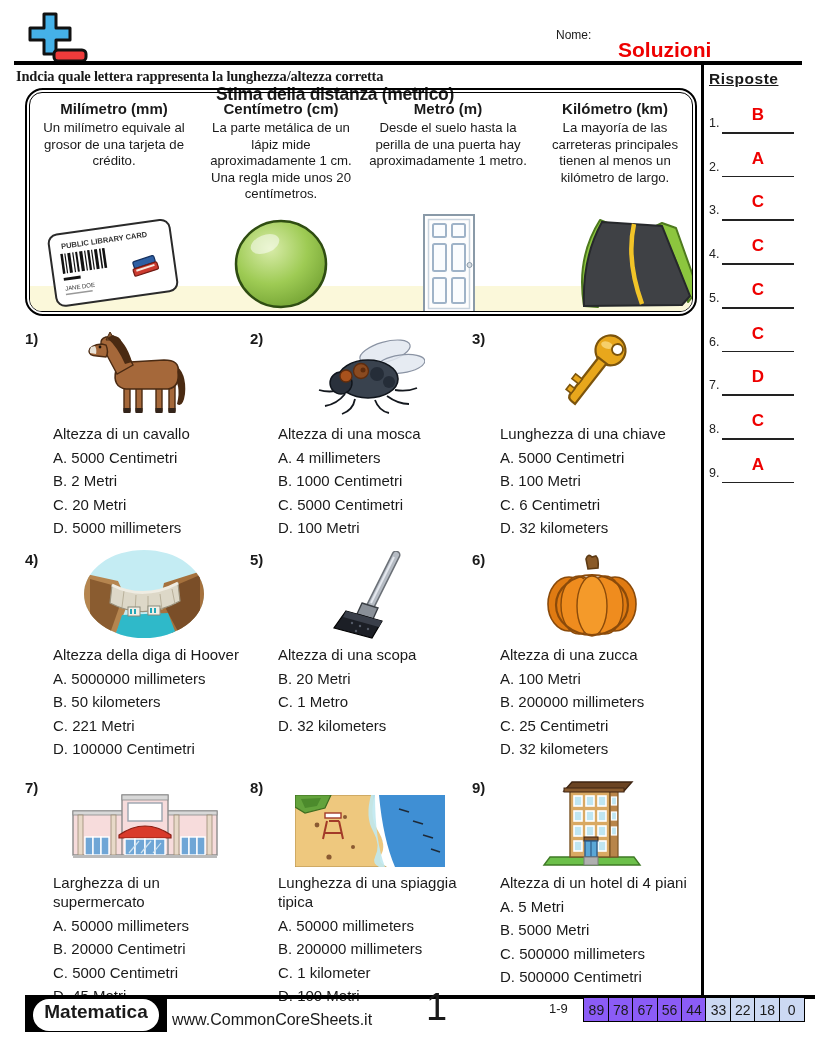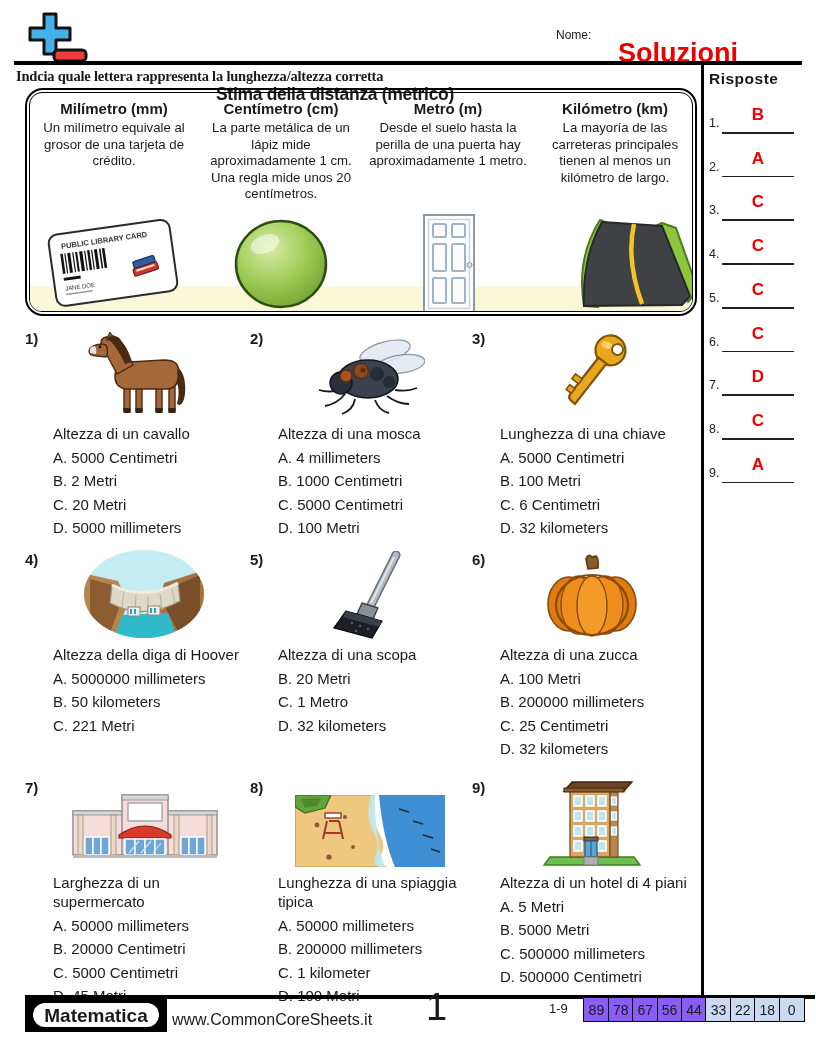--- a/index.html
+++ b/index.html
@@ -2,47 +2,47 @@
 <html><head>
 <meta charset="utf-8">
 <style>
   html,body{margin:0;padding:0;background:#fff;}
   #page{position:relative;width:816px;height:1056px;background:#fff;overflow:hidden;
         font-family:"Liberation Sans",sans-serif;color:#1a1a1a;}
   .abs{position:absolute;}
   
   #title{left:150px;top:42px;width:370px;text-align:center;font-size:17.5px;font-weight:bold;letter-spacing:-.3px;margin-top:42px;}
   #name-label{left:556px;top:28px;font-size:12px;}
-  #name-value{left:618px;top:38px;font-size:27px;font-weight:bold;color:#ee0000;}
+  #name-value{left:618px;top:38px;font-size:21px;font-weight:bold;color:#ee0000;}
   #header-rule{left:14px;top:61px;width:788px;height:3.5px;background:#000;}
   #instruction{left:16px;top:68px;font-size:14.5px;font-weight:bold;letter-spacing:-.2px;font-family:Liberation Serif, serif;}
   
   #refbox{left:25px;top:88px;width:672px;height:228px;border:2.5px solid #000;border-radius:18px;box-sizing:border-box;padding:2px;}
   #refbox-inner{position:relative;width:100%;height:100%;border:1.5px solid #000;border-radius:13px;box-sizing:border-box;overflow:hidden;}
   #ref-floor{position:absolute;left:0;bottom:0;width:100%;height:25px;background:#fbf8da;}
   .refcol{position:absolute;top:5px;width:164px;text-align:center;}
   .refcol h3{margin:2px 0 3px 0;font-size:15px;}
   .refcol p{margin:0;font-size:13.2px;line-height:16.5px;}
   
   #answers-sep{left:701px;top:64px;width:2.5px;height:933px;background:#000;}
-  #answers-heading{left:709px;top:70px;font-size:15.5px;font-weight:bold;letter-spacing:.5px;}
+  #answers-heading{left:709px;top:70px;font-size:15.5px;font-weight:bold;text-decoration:underline;letter-spacing:.5px;}
   .ans{position:absolute;left:704px;width:100px;height:34px;}
   .ans .n{position:absolute;left:5px;top:11px;font-size:12.5px;color:#222;}
   .ans .letter{position:absolute;left:18px;top:0;width:72px;text-align:center;font-size:17px;font-weight:bold;color:#ee0000;}
   .ans .line{position:absolute;left:18px;top:27px;width:72px;height:1.8px;background:#222;}
   
   .q{position:absolute;width:217px;}
   .q-num{position:absolute;left:0;top:2px;font-size:15px;font-weight:bold;}
   .q-img{height:90px;display:flex;align-items:flex-end;justify-content:center;margin-left:22px;}
   .q-prompt{margin:6px 0 3px 28px;font-size:15px;line-height:19px;}
   .q-opts{margin-left:28px;font-size:15px;line-height:23.3px;}
   
   #footer-rule{left:25px;top:995px;width:790px;height:4px;background:#000;z-index:5;}
   #subject-box{left:25px;top:997px;width:142px;height:35px;background:#000;display:flex;align-items:center;justify-content:center;z-index:6;}
-  #subject-pill{background:#fff;border-radius:16px;padding:2px 11px 0 11px;font-size:19px;font-weight:bold;}
+  #subject-pill{background:#fff;border-radius:16px;padding:2px 11px 8px 11px;font-size:19px;font-weight:bold;}
   #website{left:172px;top:1011px;font-size:16px;z-index:6;}
   #page-number{left:426px;top:986px;font-size:38px;z-index:6;}
   #score-label{left:549px;top:1001px;font-size:13px;z-index:6;}
   #score-table{left:585px;top:997px;display:flex;z-index:6;}
   .score-cell{width:24px;height:23px;border:1.6px solid #000;margin-left:-1.6px;display:flex;align-items:center;justify-content:center;font-size:14px;background:#8b5cf6;}
   .score-cell.hl{background:#ccd9f3;}
 </style>
 </head>
 <body>
 
@@ -316,20 +316,21 @@
               <rect x="72" y="59" width="2" height="5"></rect>
             </g>
         </g>
       </svg>
     </div>
     <div class="q-prompt">Altezza della diga di Hoover</div>
     <div class="q-opts">
       <div>A. 5000000 millimeters</div>
       <div>B. 50 kilometers</div>
       <div>C. 221 Metri</div>
+      <div>D. 100000 Centimetri</div>
     </div>
   </div>
 
   <div class="q" style="left:250px;top:549px;">
     <span class="q-num">5)</span>
     <div class="q-img">
       <svg width="80" height="88" viewBox="0 0 80 88">
         <line x1="66" y1="4" x2="40" y2="56" stroke="#6a6f76" stroke-width="9" stroke-linecap="round"></line>
         <line x1="66" y1="4" x2="40" y2="56" stroke="#b6bcc4" stroke-width="6" stroke-linecap="round"></line>
         <line x1="64" y1="6" x2="41" y2="52" stroke="#e4e8ee" stroke-width="2"></line>

